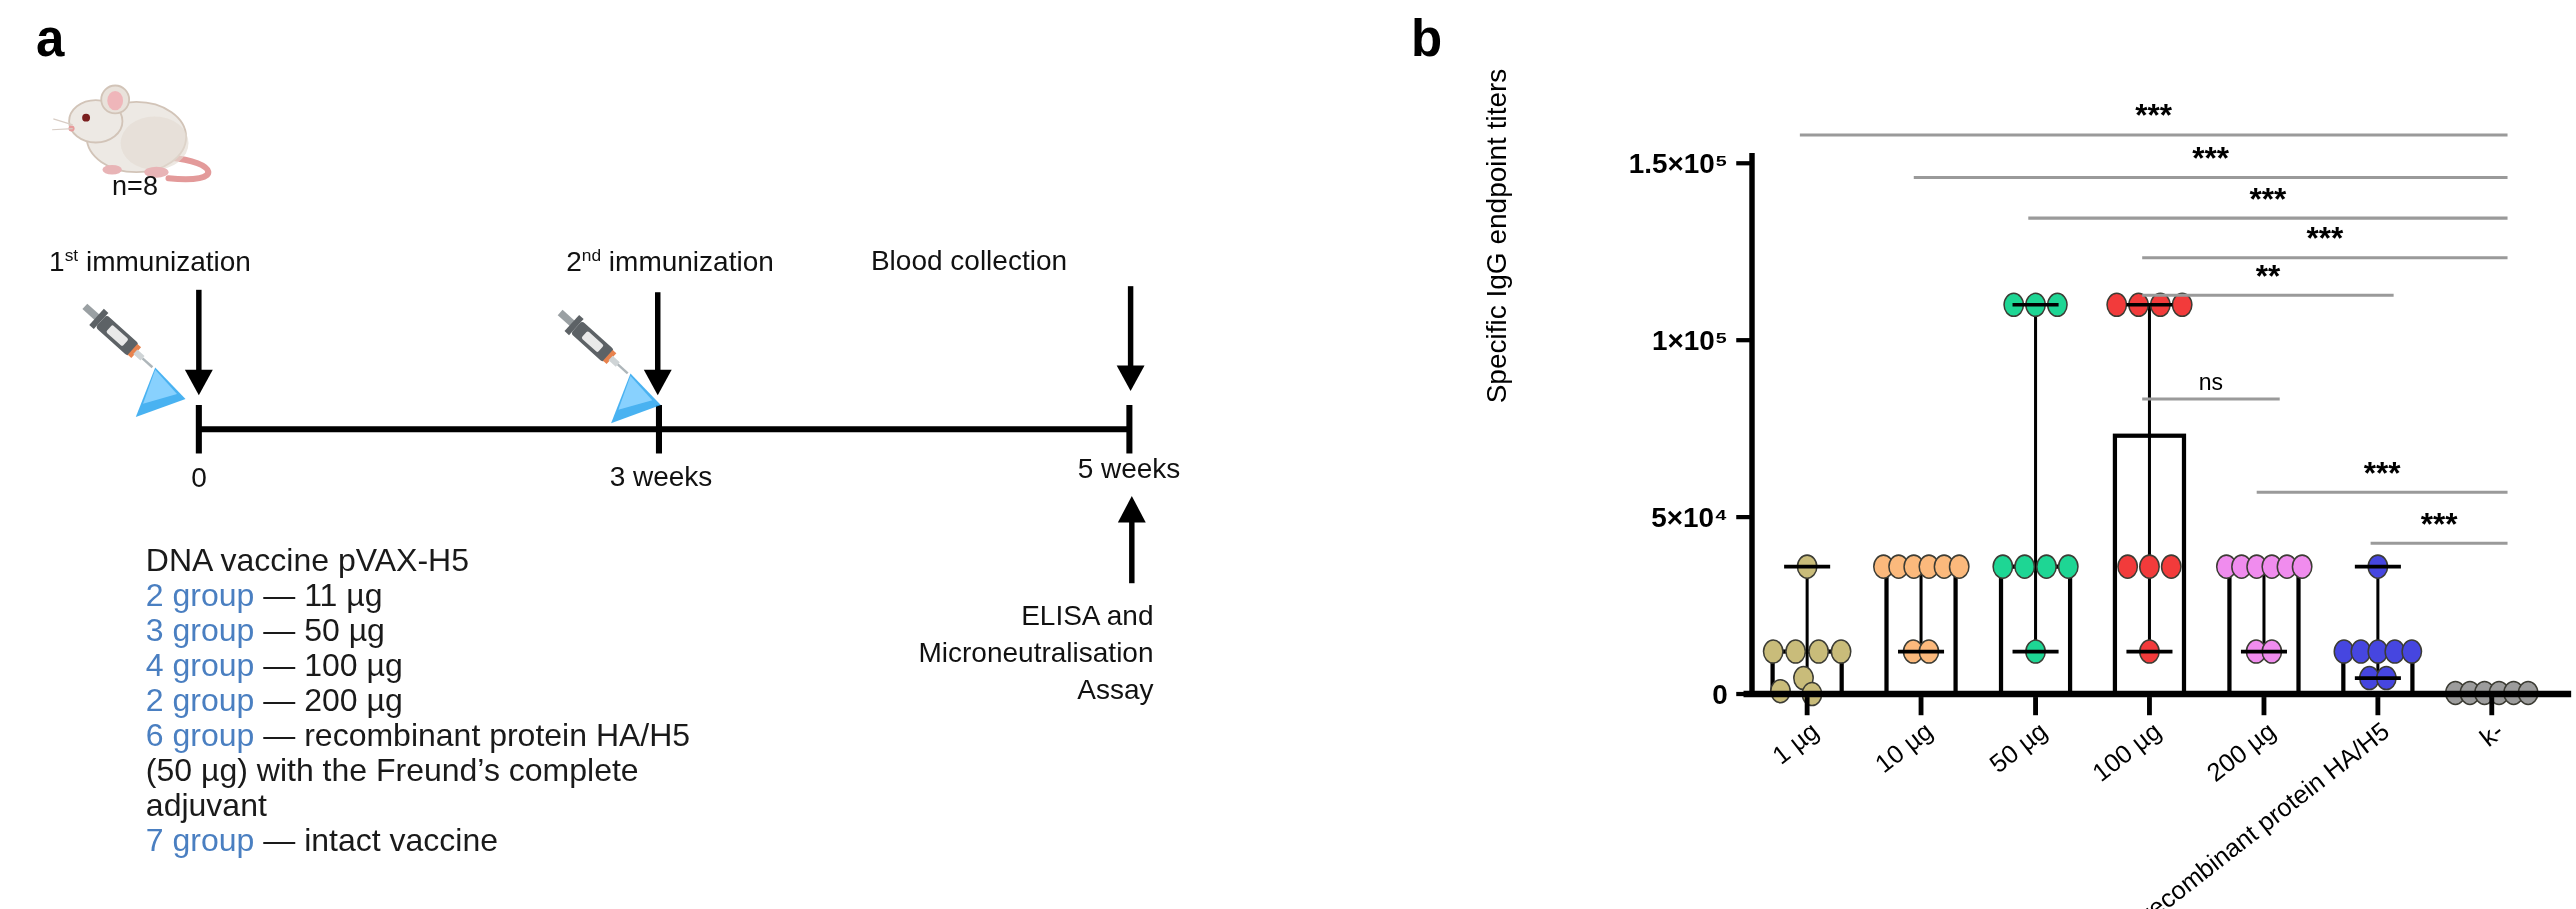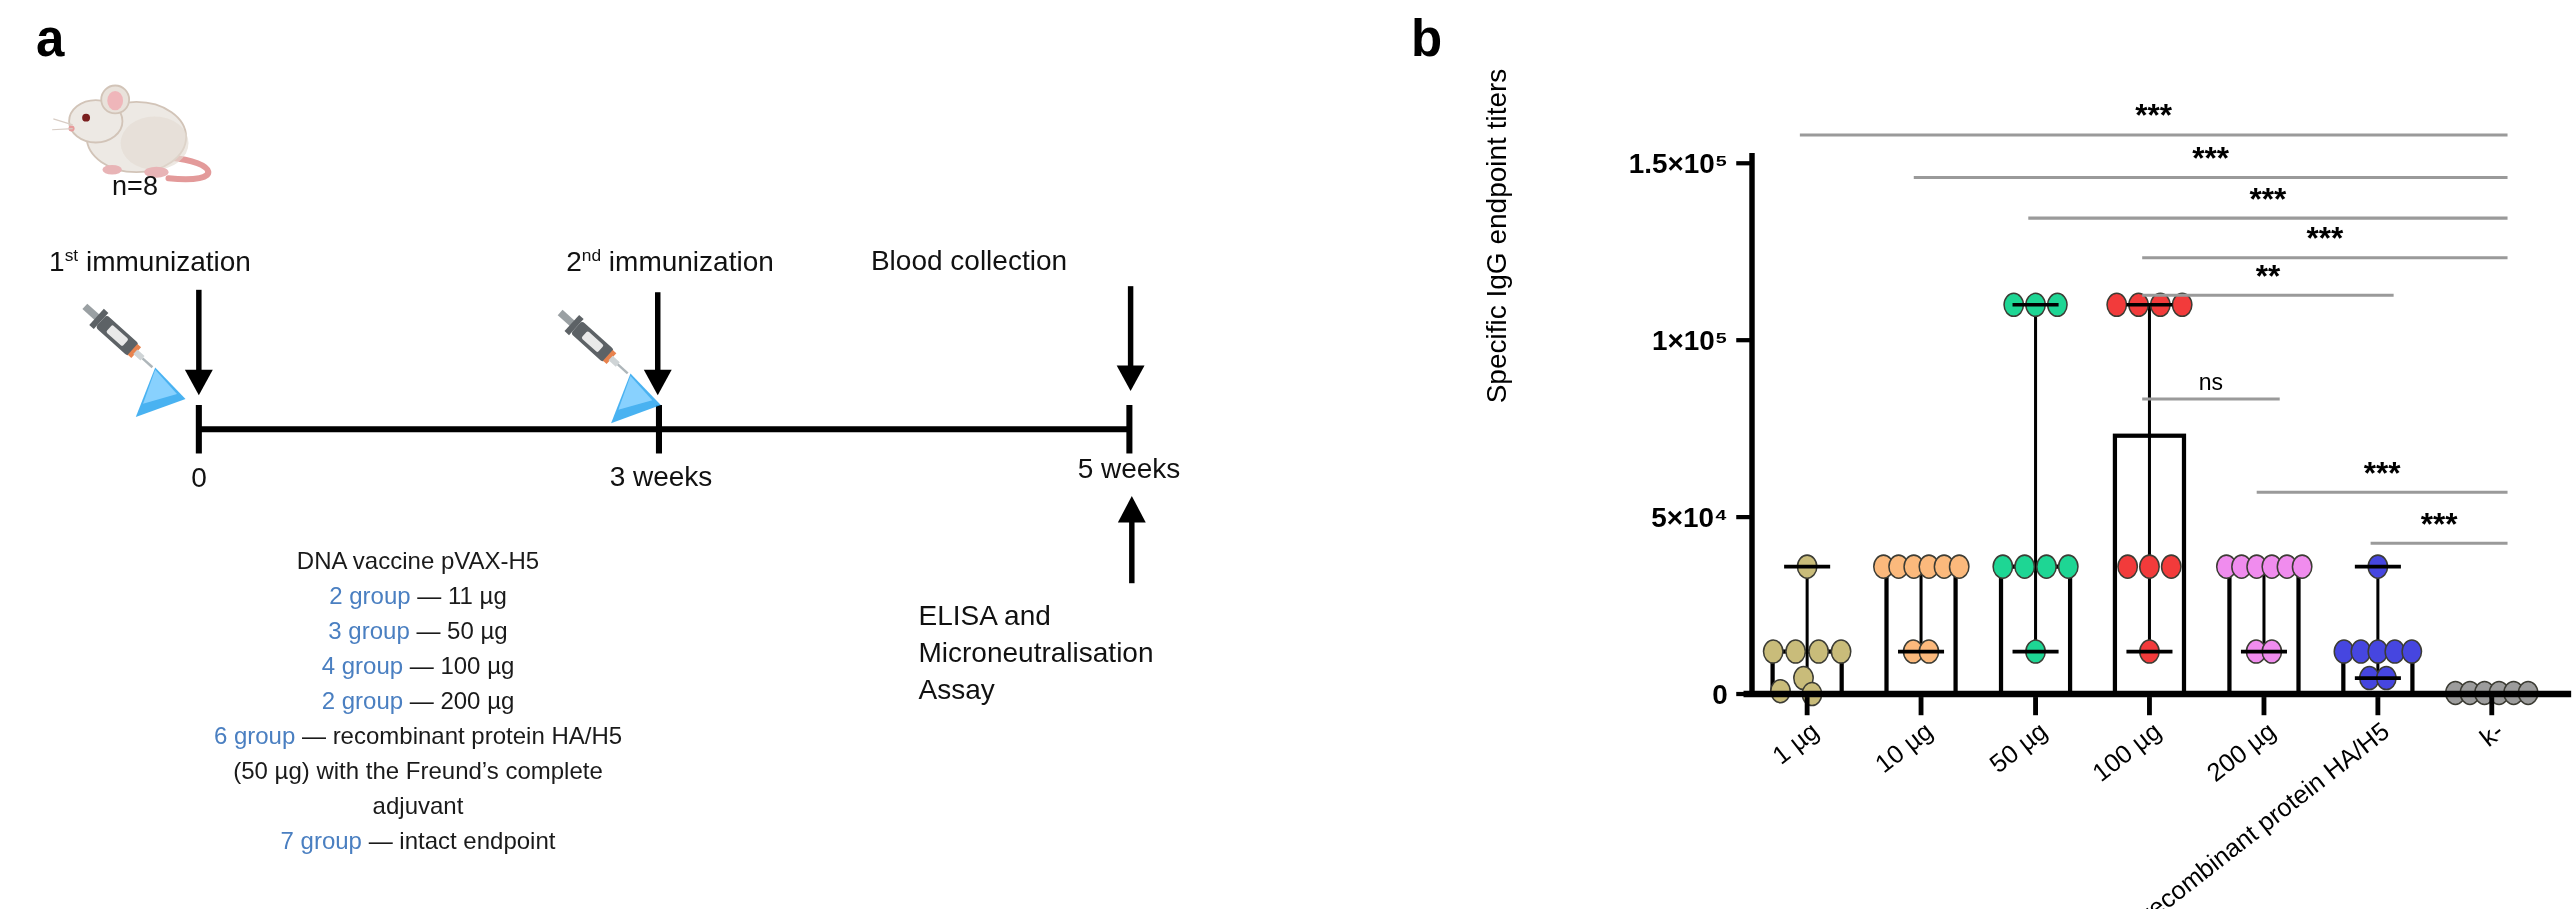--- a/index.html
+++ b/index.html
@@ -4,22 +4,22 @@
 <style>
   html,body{margin:0;padding:0;background:#fff;}
   #fig{position:relative;width:2576px;height:910px;background:#fff;overflow:hidden;
        font-family:"Liberation Sans",sans-serif;color:#111;}
   .abs{position:absolute;}
   .panel-label{font-size:51px;font-weight:700;color:#000;}
   .ctr{transform:translateX(-50%);white-space:nowrap;}
   .evt{font-size:28px;color:#111;margin-left:26px;}
   .evt sup{font-size:62%;}
   .ticklab{font-size:28px;color:#111;}
-  .assay{font-size:28px;line-height:1.32;text-align:left;color:#111;}
-  #group-list{font-size:24px;line-height:35px;text-align:center;color:#1a1a1a;}
+  .assay{font-size:28px;line-height:1.32;text-align:right;color:#111;}
+  #group-list{font-size:32px;line-height:35px;color:#1a1a1a;}
   #group-list .blue{color:#4a7fc1;}
   .ylab{font-size:28px;color:#000;white-space:nowrap;}
   svg{position:absolute;left:0;top:0;overflow:visible;}
 </style>
 </head>
 <body>
 
 <div id="fig">
 
   <div class="abs panel-label" style="left:36px;top:8.5px;">a</div>
@@ -110,21 +110,21 @@
 
   <div id="group-list" class="abs ctr" style="left:418px;top:543px;">
       <div><span>DNA vaccine pVAX-H5</span></div>
       <div><span class="blue">2 group </span><span>— 11 µg</span></div>
       <div><span class="blue">3 group </span><span>— 50 µg</span></div>
       <div><span class="blue">4 group </span><span>— 100 µg</span></div>
       <div><span class="blue">2 group </span><span>— 200 µg</span></div>
       <div><span class="blue">6 group </span><span>— recombinant protein HA/H5</span></div>
       <div><span>(50 µg) with the Freund’s complete</span></div>
       <div><span>adjuvant</span></div>
-      <div><span class="blue">7 group </span><span>— intact endpoint</span></div>
+      <div><span class="blue">7 group </span><span>— intact vaccine</span></div>
     </div>
 
   <div class="abs panel-label" style="left:1411px;top:8.5px;">b</div>
 
   <div class="abs ylab" style="left:1497px;top:236px;transform:translate(-50%,-50%) rotate(-90deg);font-size:28px;">Specific IgG endpoint titers</div>
 
   <svg id="chart-svg" class="abs" style="left:1546px;top:0;" width="1030" height="910" viewBox="0 0 1700 1501">
       <rect x="374" y="1074.92" width="114" height="70.07999999999993" fill="none" stroke="#000" stroke-width="7"></rect>
       <line x1="431" y1="934.76" x2="431" y2="1142.08" stroke="#000" stroke-width="5"></line>
       <rect x="562" y="934.76" width="114" height="210.24" fill="none" stroke="#000" stroke-width="7"></rect>

